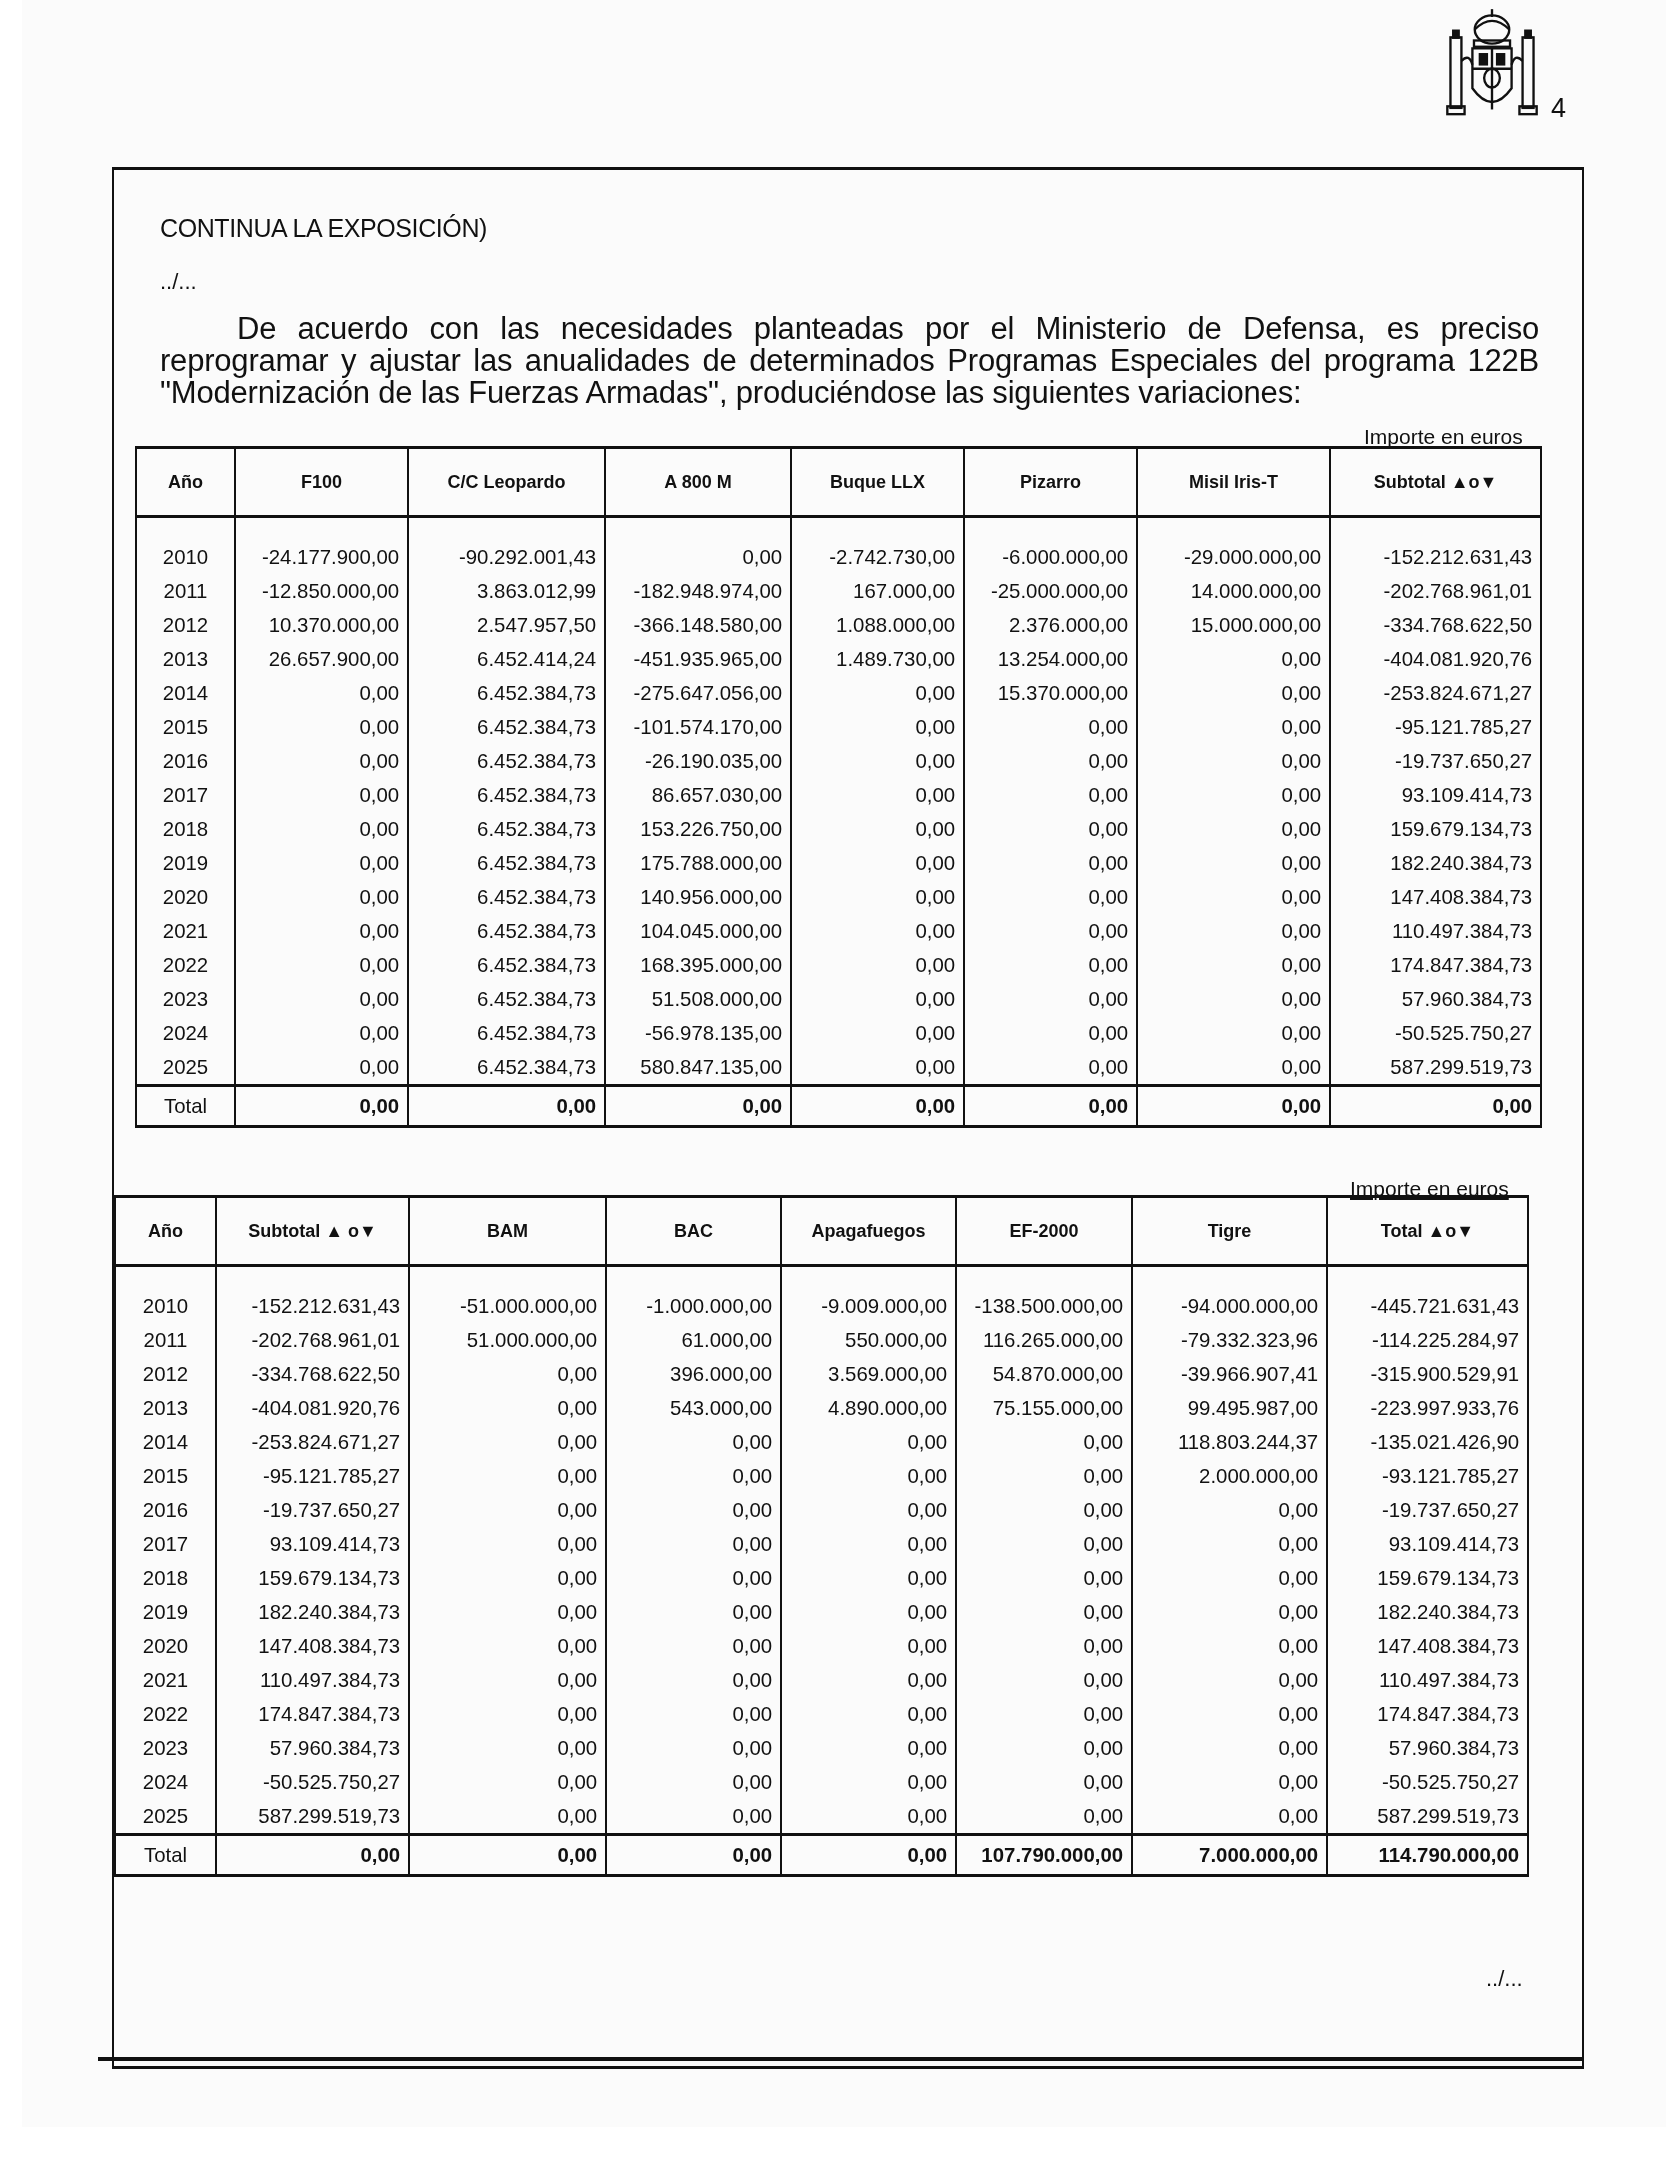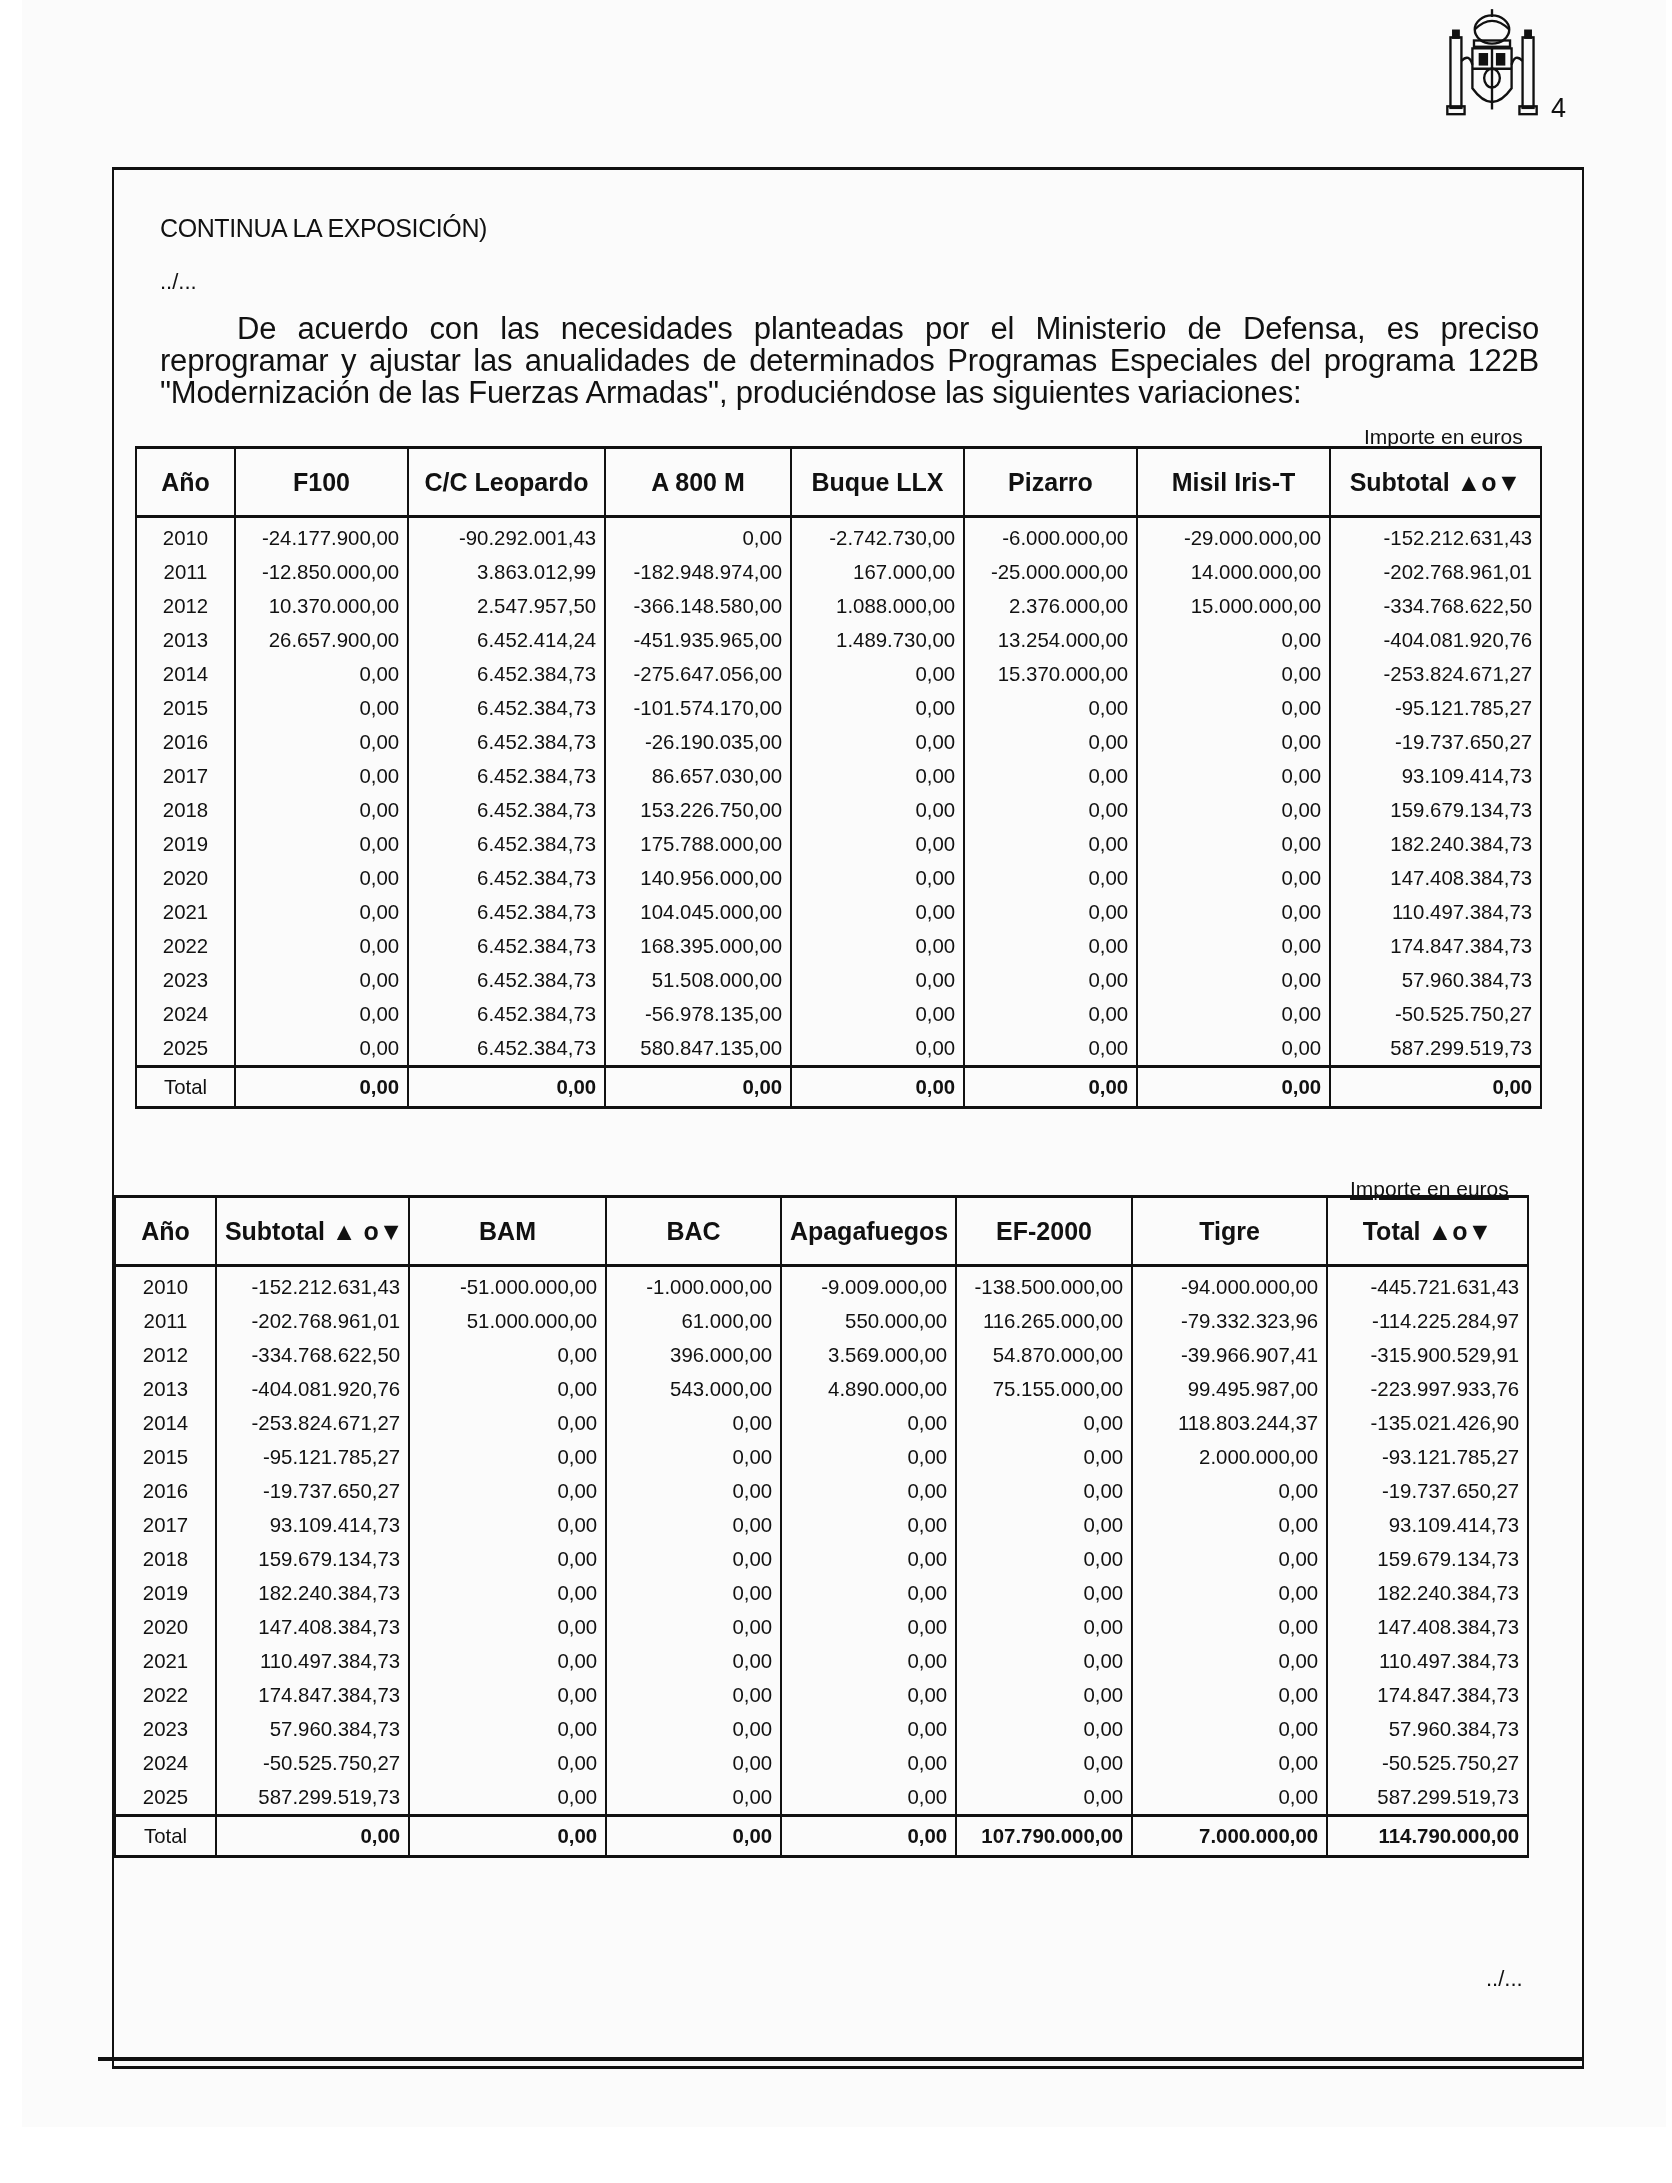--- a/index.html
+++ b/index.html
@@ -34,27 +34,27 @@
   table.grid {
     position:absolute; border-collapse:collapse; table-layout:fixed;
     font-family:"Liberation Sans", sans-serif;
   }
   table.grid th, table.grid td {
     border-left:2.4px solid #111; border-right:2.4px solid #111;
     padding:0 7.9px; white-space:nowrap; overflow:hidden;
   }
   table.grid th {
     border-top:3.1px solid #111; border-bottom:3.1px solid #111;
-    font-weight:bold; font-size:25px; text-align:center; height:66px;
+    font-weight:bold; font-size:18px; text-align:center; height:66px;
   }
   table.grid td {
     font-size:20.4px; text-align:right; height:34px; vertical-align:middle;
   }
   table.grid td.year { text-align:center; font-weight:normal; }
-  table.grid tr.first td { padding-top:3px; }
+  table.grid tr.first td { padding-top:22px; }
   table.grid tr.total td {
     border-top:3.1px solid #111; border-bottom:3.1px solid #111;
     font-weight:bold; height:38px;
   }
   table.grid tr.total td.year { font-weight:normal; }
   .ellipsis2 { position:absolute; left:1486px; top:1966px; font-size:22px; }
   .bottom-line {
     position:absolute; left:98px; top:2057px; width:1485px; height:3.9px; background:#111;
   }
 </style>

